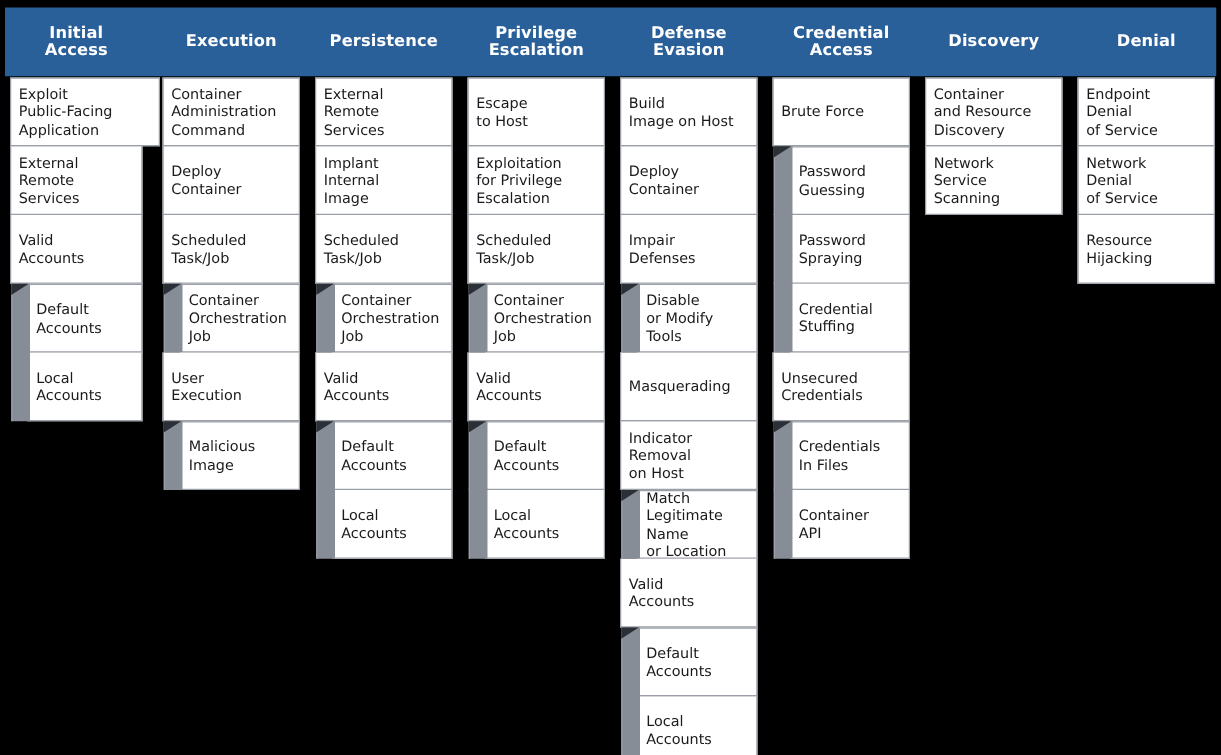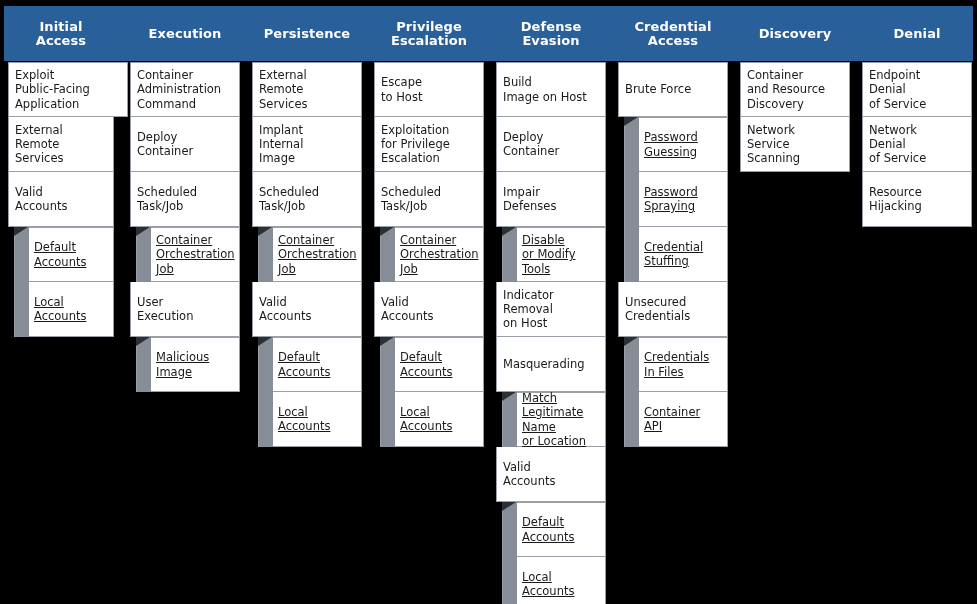--- a/index.html
+++ b/index.html
@@ -61,22 +61,21 @@
     font-size: 11.5px;
     line-height: 14.2px;
     color: #1a1a1a;
     white-space: pre-line;
   }
   .cell.first { border-top: 1px solid #9a9fa8; }
 
   
   .cell.sub {
     margin-left: 14px;
-    border-left: 6px solid #f97316;
-    text-decoration: underline;
+    border-left: 1px solid #f97316;
   }
   .cell.sub::before {
     content: "";
     position: absolute;
     left: -14px;
     top: -1px;
     bottom: -1px;
     width: 14px;
     background: #878d97;
     border-left: 1px solid #9a9fa8;
@@ -182,24 +181,24 @@
       <div class="col" style="left: 496px; width: 110px;">
         <div class="cell first" style="height: 55px; width: 110px;">Build
 Image on Host</div>
         <div class="cell" style="height: 55px; width: 110px;">Deploy
 Container</div>
         <div class="cell" style="height: 55px; width: 110px;">Impair
 Defenses</div>
         <div class="cell sub group-start" style="height: 55px; width: 96px;">Disable
 or Modify
 Tools</div>
+        <div class="cell" style="height: 55px; width: 110px;">Masquerading</div>
         <div class="cell" style="height: 55px; width: 110px;">Indicator
 Removal
 on Host</div>
-        <div class="cell" style="height: 55px; width: 110px;">Masquerading</div>
         <div class="cell sub group-start" style="height: 55px; width: 96px;">Match
 Legitimate
 Name
 or Location</div>
         <div class="cell" style="height: 55px; width: 110px;">Valid
 Accounts</div>
         <div class="cell sub group-start" style="height: 55px; width: 96px;">Default
 Accounts</div>
         <div class="cell sub" style="height: 55px; width: 96px;">Local
 Accounts</div>

